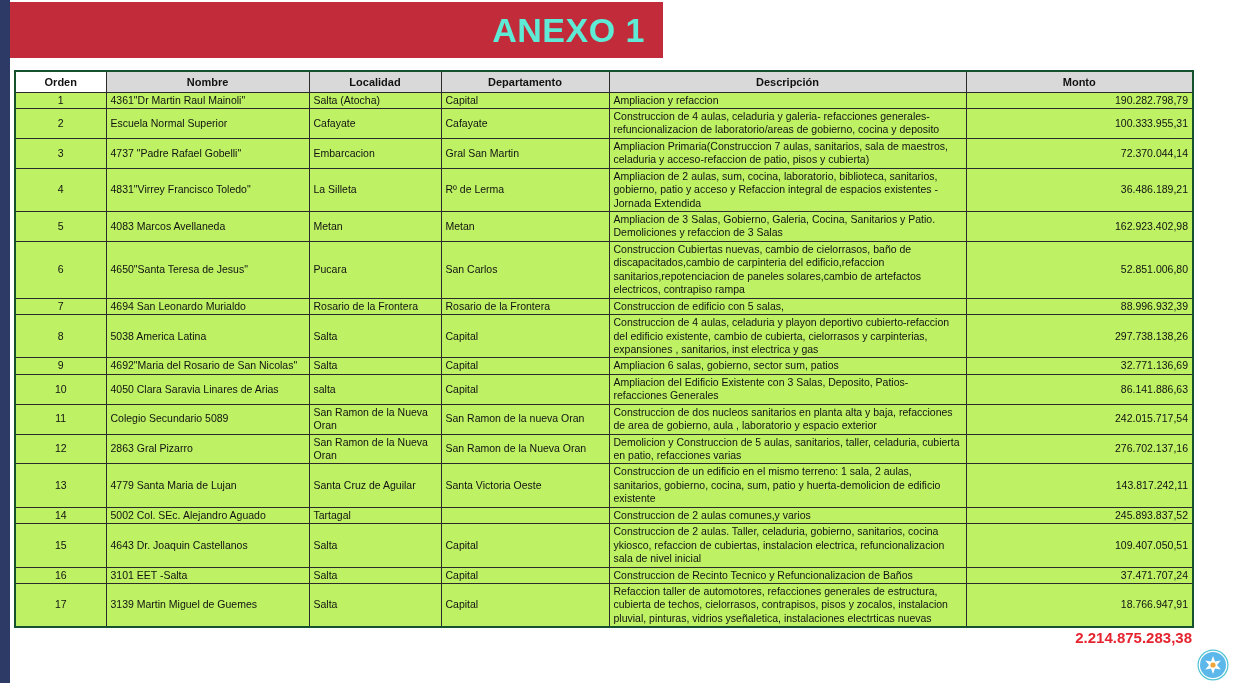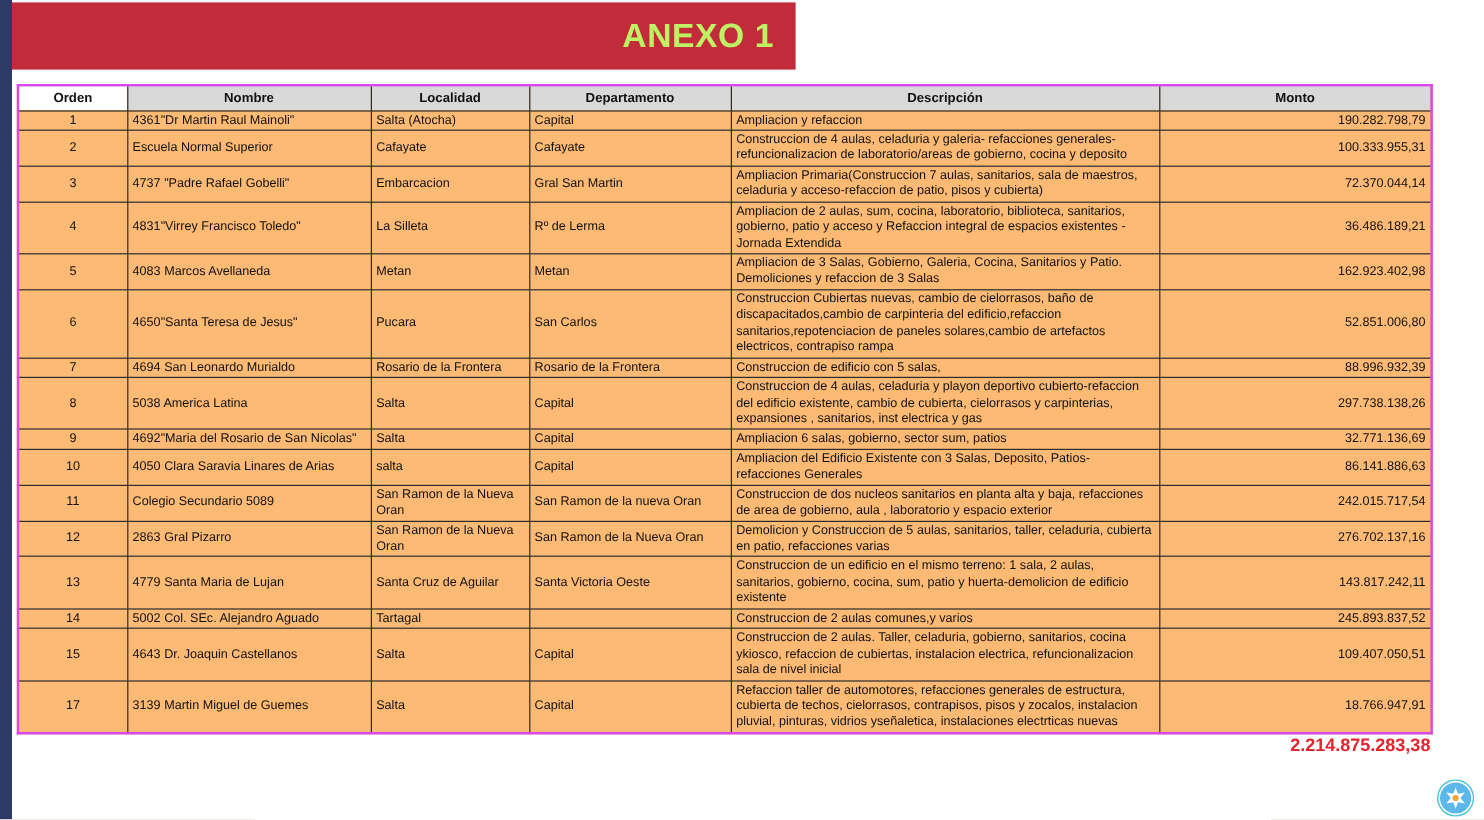--- a/index.html
+++ b/index.html
@@ -12,33 +12,33 @@
   .left-strip {
     position: absolute; left: 0; top: 0; width: 10px; height: 683px;
     background: #2e3a66;
   }
   .banner {
     position: absolute; left: 10px; top: 2px; width: 653px; height: 56px;
     background: #c22c3a; display: flex; align-items: center; justify-content: flex-end;
     padding-right: 18px;
   }
   .banner-title {
-    color: #bef264; font-weight: bold; font-size: 28px; letter-spacing: 0.5px;
+    color: #5eead4; font-weight: bold; font-size: 34px; letter-spacing: 0.5px;
   }
   .table-wrap {
     position: absolute; left: 14px; top: 70px; width: 1178px;
   }
   .table-title {
     background: #c7c7c7; border: 1px solid #2b2b2b; border-bottom: none;
     text-align: center; font-size: 11px; font-weight: bold; color: #111;
     padding: 1px 0 2px 0;
   }
   table.grid {
     width: 100%; border-collapse: collapse; table-layout: fixed;
-    border: 2px solid #d946ef; background: #fdba74;
+    border: 2px solid #14532d; background: #bef264;
   }
   table.grid th, table.grid td {
     border: 1px solid #2b2b2b; vertical-align: middle; color: #111;
     overflow: hidden;
   }
   table.grid th {
     background: #d9d9d9; font-size: 11px; font-weight: bold; text-align: center;
     padding: 3px 4px; height: 21px;
   }
   table.grid th.col-orden { background: #ffffff; text-align: center; }
@@ -202,20 +202,28 @@
           </tr>
           <tr>
             <td class="td-orden">15</td>
             <td class="td-nombre">4643 Dr. Joaquin Castellanos</td>
             <td class="td-localidad">Salta</td>
             <td class="td-departamento">Capital</td>
             <td class="td-desc">Construccion de 2 aulas. Taller, celaduria, gobierno, sanitarios, cocina ykiosco, refaccion de cubiertas, instalacion electrica, refuncionalizacion sala de nivel inicial</td>
             <td class="td-monto">109.407.050,51</td>
           </tr>
           <tr>
+            <td class="td-orden">16</td>
+            <td class="td-nombre">3101 EET -Salta</td>
+            <td class="td-localidad">Salta</td>
+            <td class="td-departamento">Capital</td>
+            <td class="td-desc">Construccion de Recinto Tecnico y Refuncionalizacion de Baños</td>
+            <td class="td-monto">37.471.707,24</td>
+          </tr>
+          <tr>
             <td class="td-orden">17</td>
             <td class="td-nombre">3139 Martin Miguel de Guemes</td>
             <td class="td-localidad">Salta</td>
             <td class="td-departamento">Capital</td>
             <td class="td-desc">Refaccion taller de automotores, refacciones generales de estructura, cubierta de techos, cielorrasos, contrapisos, pisos y zocalos, instalacion pluvial, pinturas, vidrios yseñaletica, instalaciones electrticas nuevas</td>
             <td class="td-monto">18.766.947,91</td>
           </tr>
         </tbody>
     </table>
     <div class="total">2.214.875.283,38</div>

